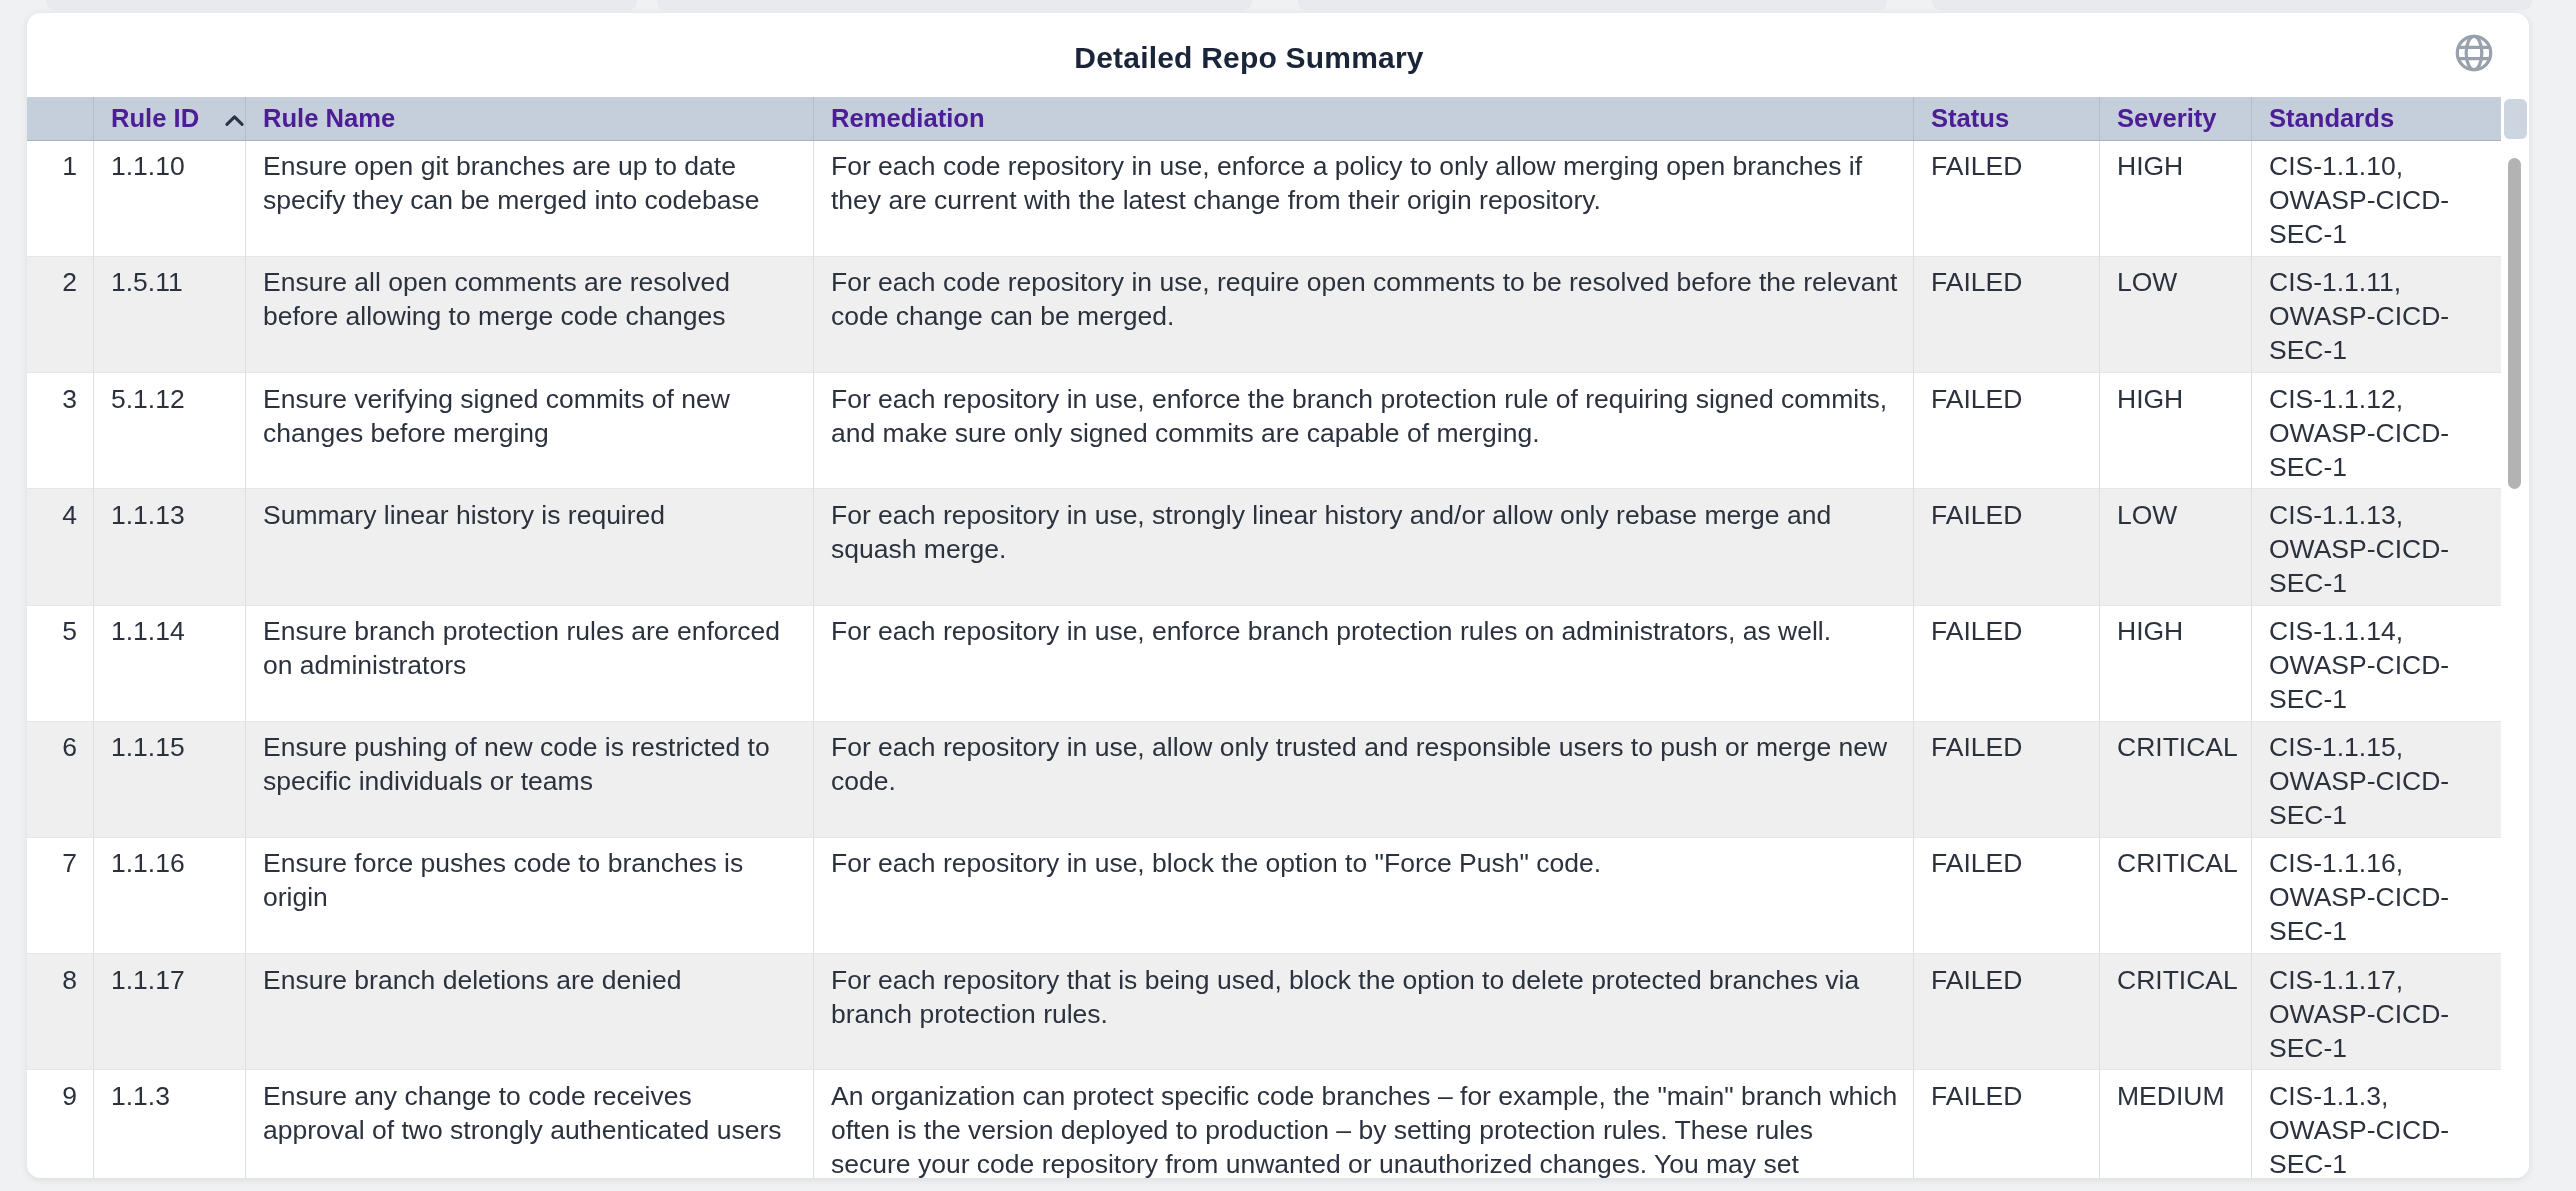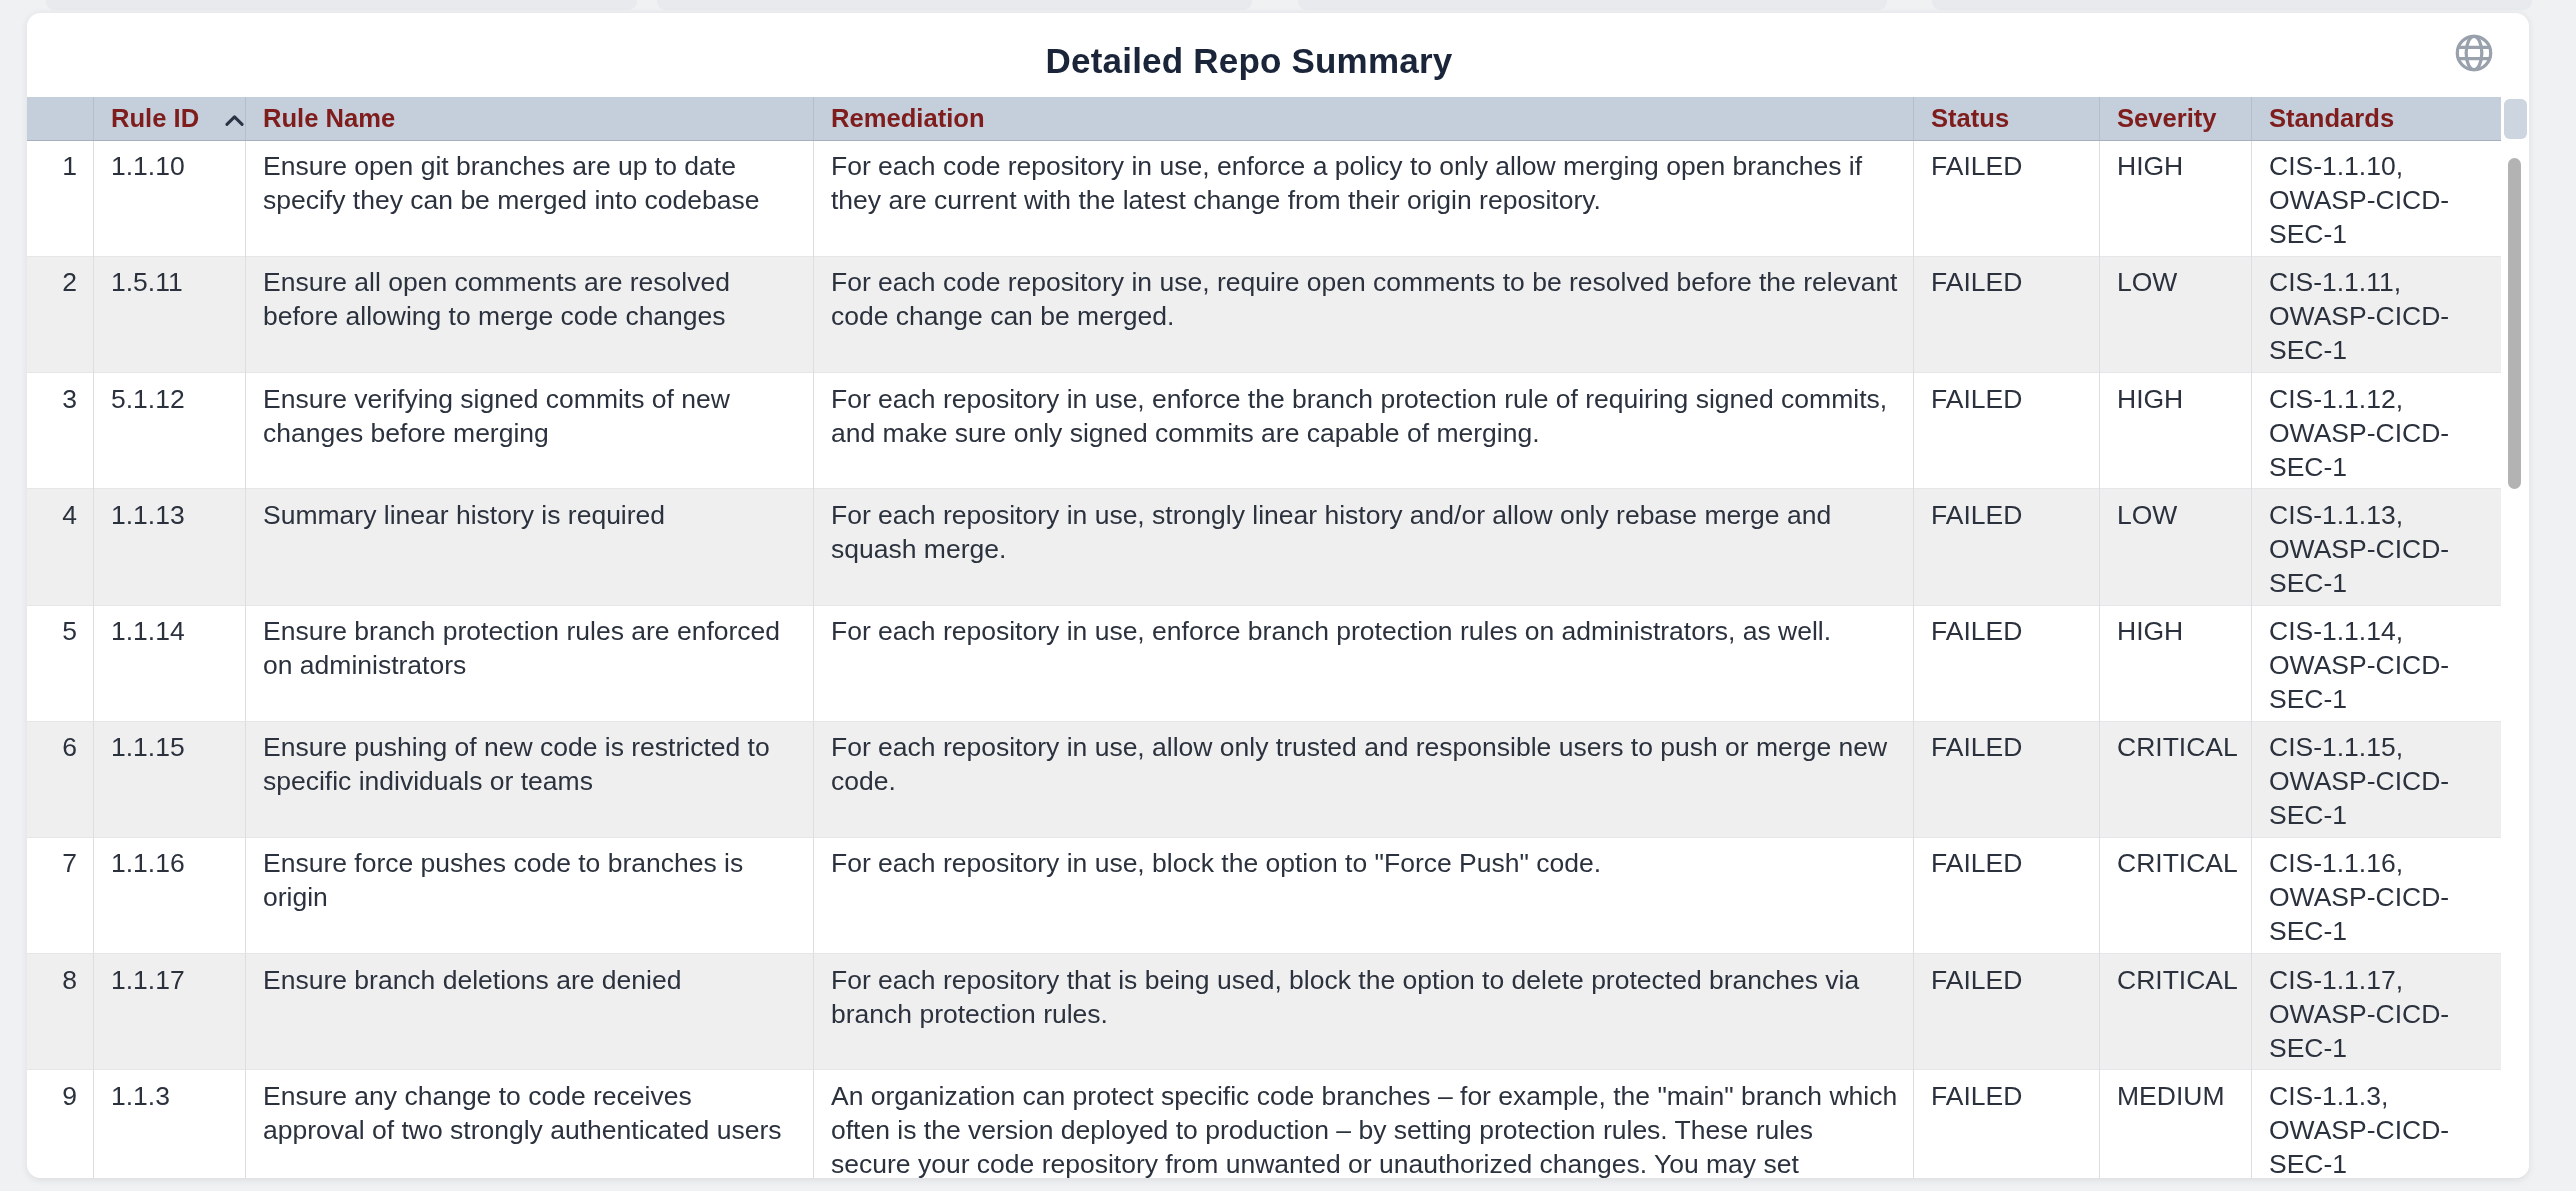--- a/index.html
+++ b/index.html
@@ -24,21 +24,21 @@
     position:absolute; left:26.5px; top:13.3px;
     width:2502px; height:1165px;
     background:#ffffff; border-radius:13.3px;
     box-shadow:0 1.9px 7.6px rgba(40,50,60,0.10);
     overflow:hidden;
   }
   .card-header { position:relative; height:84px; }
   .card-title {
     position:absolute; left:0; right:57px; top:28px;
     text-align:center;
-    font-size:35px; font-weight:600; color:#1b2539;
+    font-size:30px; font-weight:600; color:#1b2539;
     letter-spacing:0.2px;
   }
   .globe-btn {
     position:absolute; right:34px; top:20px;
     width:42px; height:42px;
     background:none; border:none; cursor:pointer;
     display:flex; align-items:center; justify-content:center;
   }
 
   .table-wrap { position:absolute; left:0; top:84px; width:2474px; }
@@ -47,21 +47,21 @@
   col.c-id   { width:152px; }
   col.c-name { width:568px; }
   col.c-rem  { width:1100px; }
   col.c-stat { width:186px; }
   col.c-sev  { width:152px; }
   col.c-std  { width:249px; }
 
   thead tr { height:43px; }
   th {
     background:#c5cfdc;
-    font-size:25.6px; font-weight:700; color:#7f1d1d;
+    font-size:25.6px; font-weight:700; color:#4c1d95;
     text-align:left; padding:0 24px 0 17px;
     border-bottom:1.9px solid #a8b0bc;
     white-space:nowrap; overflow:hidden;
   }
   th + th { border-left:1.9px solid #b4bdca; }
   th.sortable .th-inner { display:flex; align-items:center; gap:24.6px; }
 
   td {
     font-size:26.5px; line-height:34px;
     vertical-align:top;

